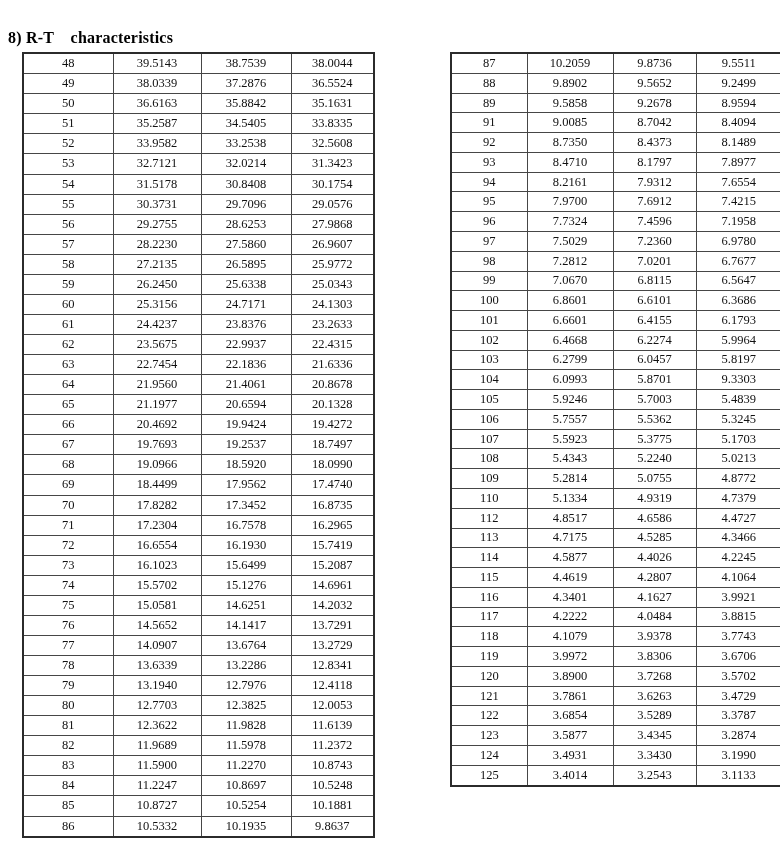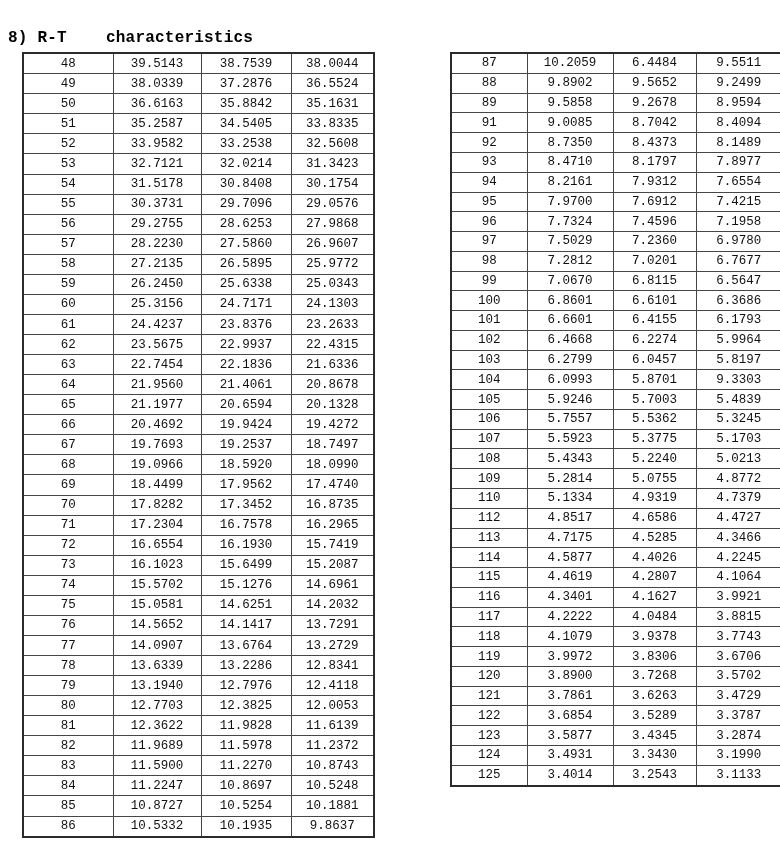--- a/index.html
+++ b/index.html
@@ -1,21 +1,21 @@
 <!DOCTYPE html>
 <html><head>
 <meta charset="utf-8">
 <style>
   html, body { margin: 0; padding: 0; background: #ffffff; }
   .page {
     position: relative;
     width: 780px;
     height: 860px;
     background: #ffffff;
-    font-family: Liberation Mono, monospace;
+    font-family: Liberation Serif, serif;
     color: #111111;
     overflow: hidden;
   }
   .title {
     position: absolute;
     left: 8px;
     top: 29px;
     font-size: 16px;
     font-weight: bold;
     white-space: pre;
@@ -296,21 +296,21 @@
     <colgroup>
       <col style="width:76px">
         <col style="width:86px">
         <col style="width:83px">
         <col style="width:86px">
     </colgroup>
     <tbody>
         <tr>
           <td>87</td>
           <td>10.2059</td>
-          <td>6.4484</td>
+          <td>9.8736</td>
           <td>9.5511</td>
         </tr>
         <tr>
           <td>88</td>
           <td>9.8902</td>
           <td>9.5652</td>
           <td>9.2499</td>
         </tr>
         <tr>
           <td>89</td>

